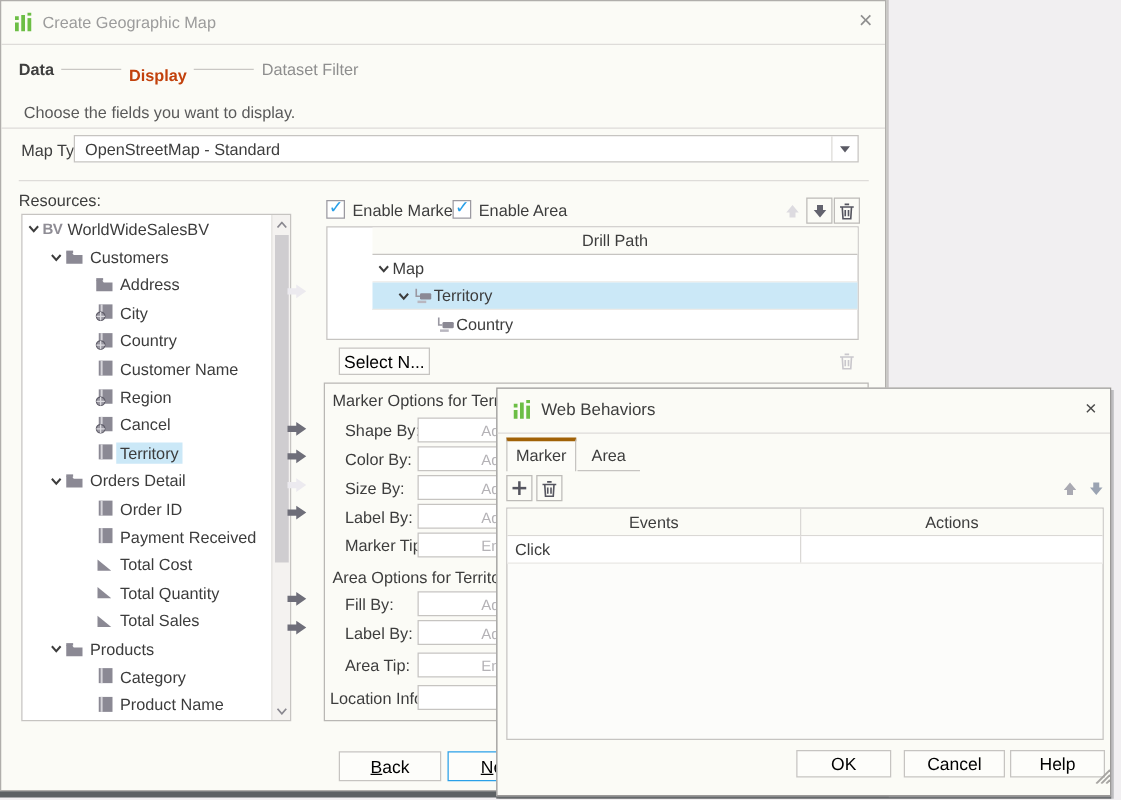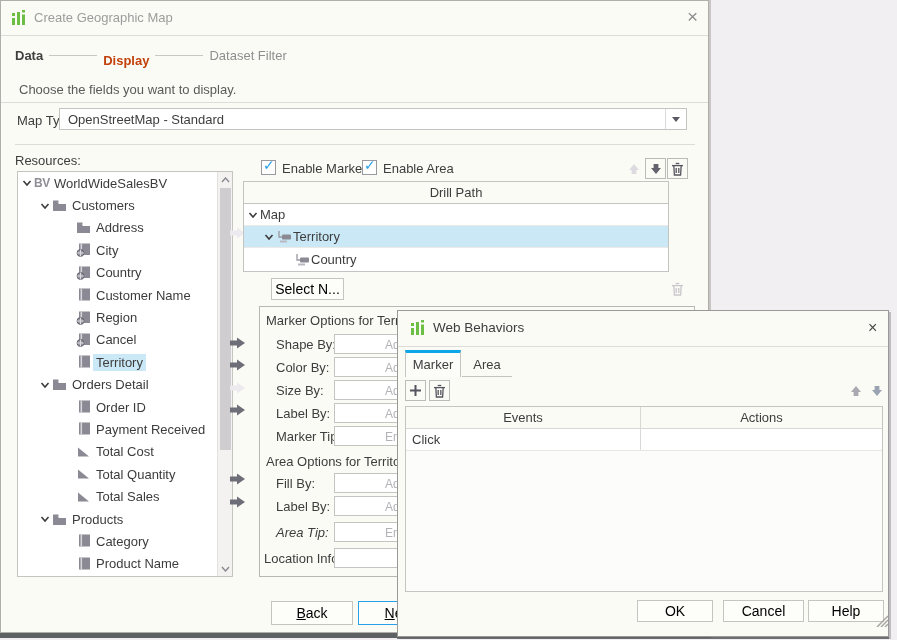--- a/index.html
+++ b/index.html
@@ -63,21 +63,21 @@
   .xfer { position: absolute; left: 228px; }
 
   
   .cbx { position: absolute; width: 15px; height: 15px; background: #fff; border: 1px solid #9b99a0; }
   .cbx .mark { position: absolute; left: 1px; top: -4px; color: #2aa0e8; font-weight: bold; font-size: 14px; }
 
   .icon-btn { position: absolute; width: 21px; height: 21px; display: flex; align-items: center; justify-content: center; }
   .icon-btn.boxed { border: 1px solid #bdbbb8; background: #fbfbf6; }
 
   
-  #drill-table { left: 242px; top: 180px; width: 426px; height: 91px; background: #fff; border: 1px solid #c6c4c1; }
+  #drill-table { left: 260px; top: 180px; width: 426px; height: 91px; background: #fff; border: 1px solid #c6c4c1; padding-left: 36px; }
   .drill-header { height: 22px; border-bottom: 1px solid #c6c4c1; background: #fbfbf6; text-align: center; line-height: 22px; color: #3d3d3d; }
   .drow { height: 22px; display: flex; align-items: center; border-bottom: 1px solid #eceae7; }
   .drow.sel { background: #cbe8f7; }
 
   
   #opt-group { left: 258px; top: 305px; width: 436px; height: 271px; border: 1px solid #b9b7b4; }
   .opt-title { position: absolute; left: 6px; color: #3d3d3d; }
   .opt-label { position: absolute; color: #3d3d3d; }
   .opt-field { position: absolute; left: 74px; width: 116px; height: 20px; }
   .opt-ph { position: absolute; left: 50px; top: 3px; font-size: 12px; color: #b4b2b6; white-space: nowrap; }
@@ -85,21 +85,21 @@
   
   #web-dialog {
     left: 397px; top: 310px; width: 492px; height: 327px;
     background: #fbfbf6;
     border: 1px solid #9b9998;
     box-shadow: 0 2px 0 rgba(94,98,100,.85), 2px 2px 0 rgba(94,98,100,.35);
     z-index: 10;
   }
   .web-title { color: #3d3d3d; font-size: 13.5px; }
   .tab { position: absolute; text-align: center; color: #3d3d3d; font-size: 13px; }
-  .tab.active { background: #fcfcf8; border: 1px solid #c6c4c1; border-top: 3px solid #0ea5e9; border-bottom: none; line-height: 23px; }
+  .tab.active { background: #fcfcf8; border: 1px solid #c6c4c1; border-top: 3px solid #a16207; border-bottom: none; line-height: 23px; }
   .tab.plain { border-bottom: 1px solid #c6c4c1; line-height: 23px; }
 
   #web-table { position: absolute; left: 7px; top: 95px; width: 478px; height: 186px; background: #fcfcfa; border: 1px solid #c6c4c1; }
   .wt-head { height: 22px; border-bottom: 1px solid #dad8d5; display: flex; background: #fbfbf6; }
   .wt-row { height: 22px; border-bottom: 1px solid #e9e7e4; display: flex; background: #fff; }
   .wt-c1 { width: 235px; border-right: 1px solid #dad8d5; display: flex; align-items: center; }
   .wt-c2 { flex: 1; display: flex; align-items: center; }
   .wt-center { justify-content: center; }
 </style>
 </head>
@@ -503,21 +503,21 @@
     <span class="opt-label" style="left:16px;top:169px;">Fill By:</span>
     <div class="opt-field field-box" style="top:166px;">
         <span class="opt-ph">Ad</span>
       </div>
 
     <span class="opt-label" style="left:16px;top:192px;">Label By:</span>
     <div class="opt-field field-box" style="top:189px;">
         <span class="opt-ph">Ad</span>
       </div>
 
-    <span class="opt-label" style="left:16px;top:218px;font-style:italic;">Area Tip:</span>
+    <span class="opt-label" style="left:16px;top:218px;">Area Tip:</span>
     <div class="opt-field field-box" style="top:215px;">
         <span class="opt-ph">En</span>
       </div>
 
     <span class="opt-label" style="left:4px;top:244px;">Location Info:</span>
     <div class="opt-field field-box" style="top:241px;">
         <span class="opt-ph"></span>
       </div>
   </div>
 

